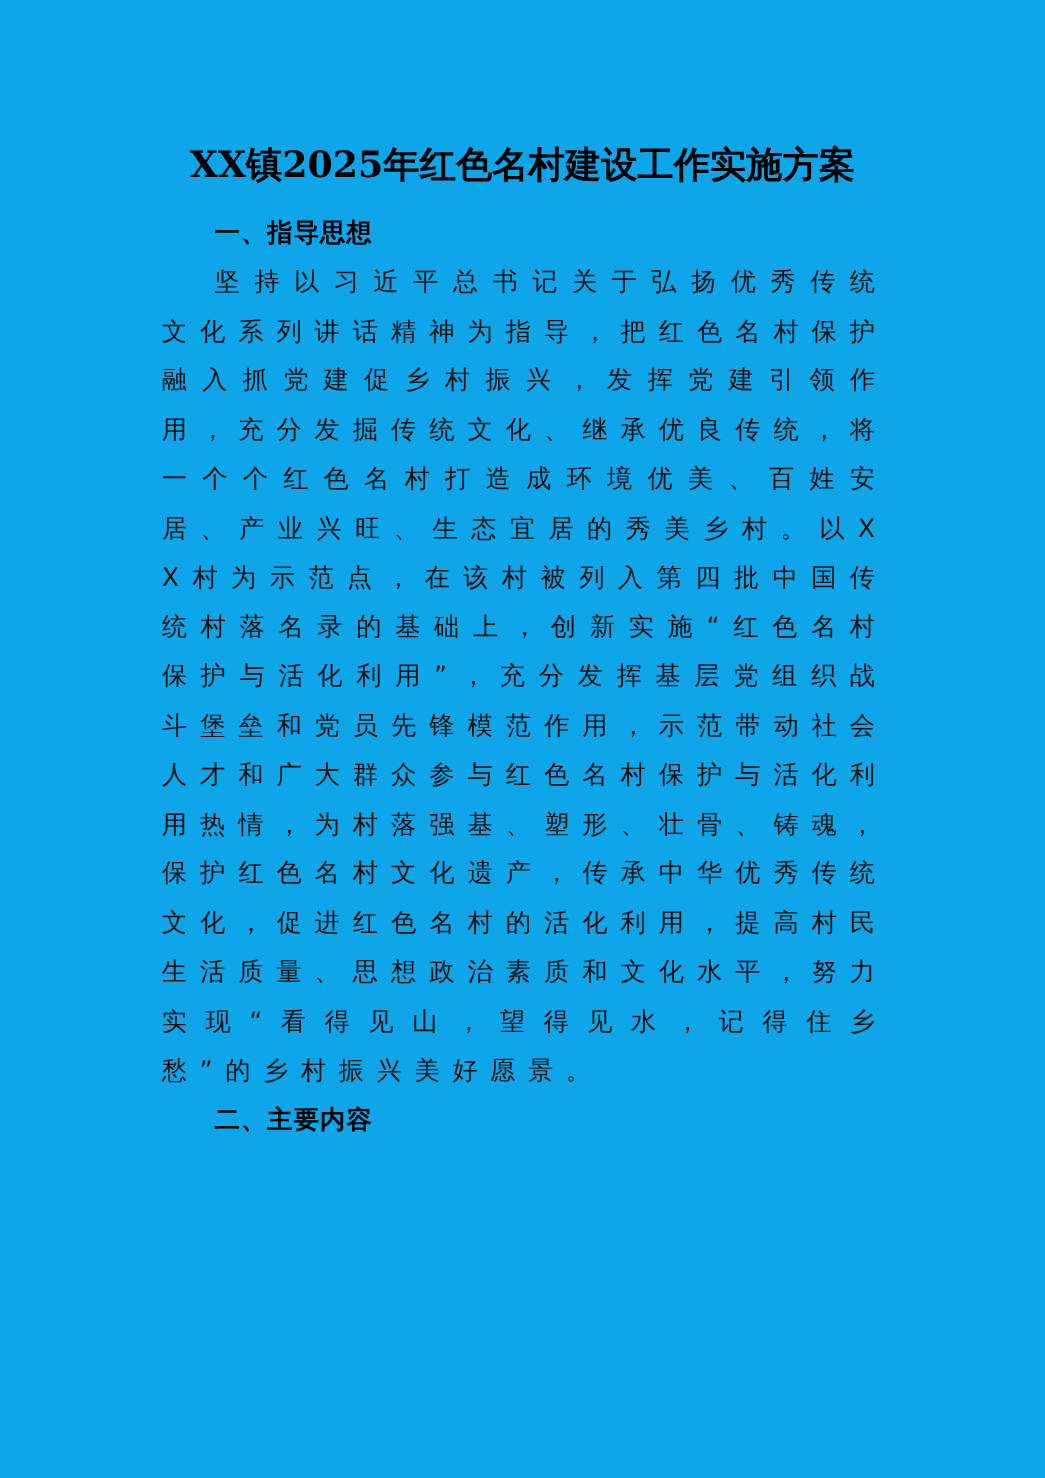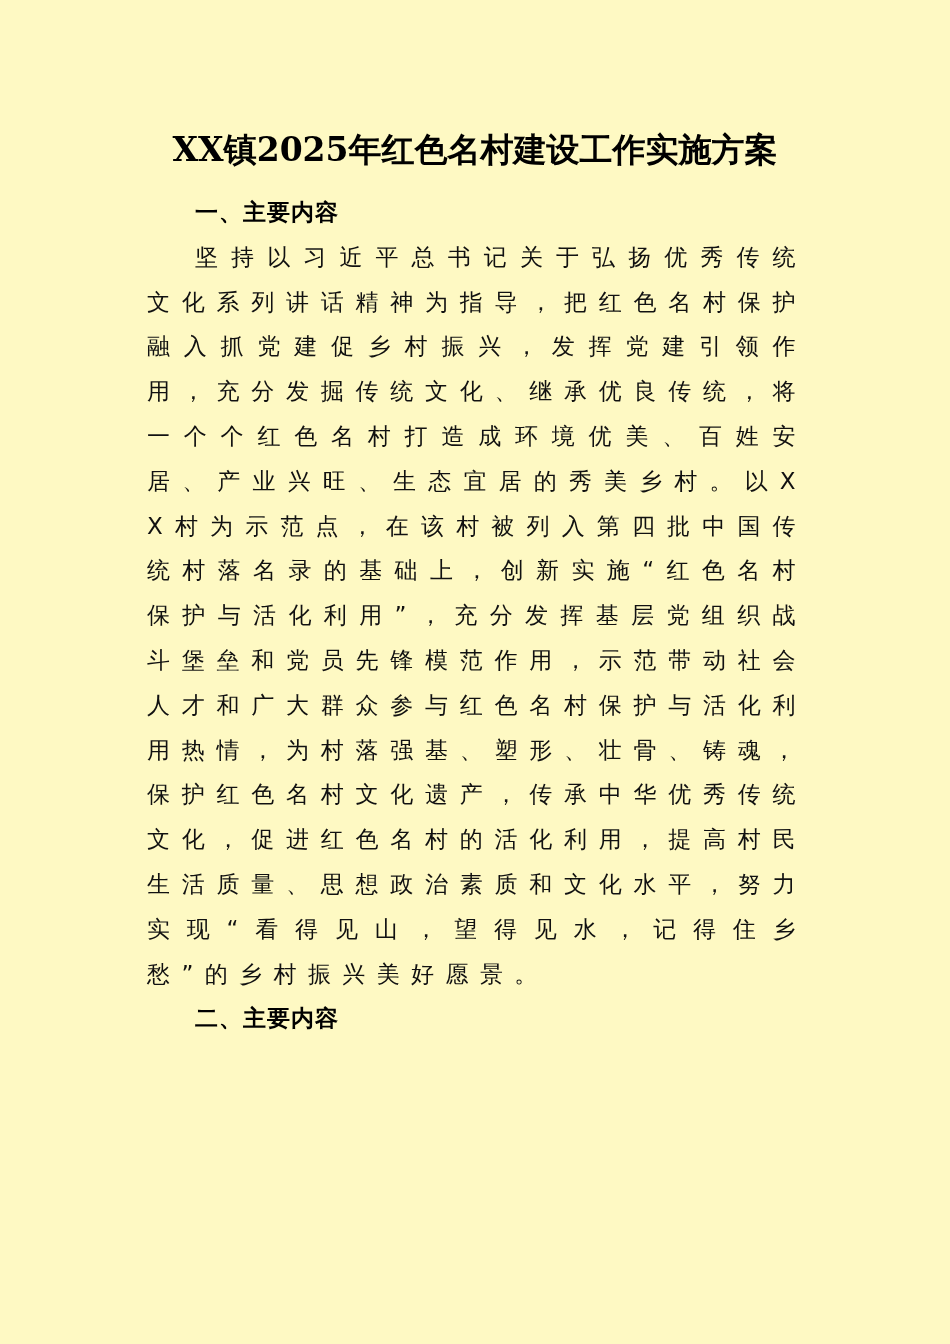--- a/index.html
+++ b/index.html
@@ -1,18 +1,18 @@
 <!DOCTYPE html>
 <html><head>
 <meta charset="utf-8">
 <style>
   html, body { margin: 0; padding: 0; background: #ffffff; }
   body { width: 950px; height: 1344px; position: relative; overflow: hidden; }
   .page {
-    position: absolute; left: 0; top: 0; width: 950px; height: 1344px; background: #fef9c3;
+    position: absolute; left: 0; top: 0; width: 950px; height: 1344px; background: #0ea5e9;
   }
   .title {
     position: absolute; left: 0; top: 128px; width: 950px; text-align: center;
     font-family: "DejaVu Serif", "Liberation Serif", serif;
     font-size: 33px; font-weight: bold; color: #000; letter-spacing: 0px;
     white-space: nowrap;
   }
   .body {
     position: absolute; left: 147px; top: 190px; width: 660px;
     font-family: "DejaVu Sans", "Liberation Sans", sans-serif;
@@ -25,18 +25,18 @@
   .h1 {
     margin: 0; text-indent: 48px; font-weight: bold; letter-spacing: 1px; color: #000;
   }
 </style>
 </head>
 <body>
 
 <div class="page">
   <div class="title">XX镇2025年红色名村建设工作实施方案</div>
   <div class="body">
-    <p class="h1">一、主要内容</p>
+    <p class="h1">一、指导思想</p>
     <p class="p">坚持以习近平总书记关于弘扬优秀传统文化系列讲话精神为指导，把红色名村保护融入抓党建促乡村振兴，发挥党建引领作用，充分发掘传统文化、继承优良传统，将一个个红色名村打造成环境优美、百姓安居、产业兴旺、生态宜居的秀美乡村。以XX村为示范点，在该村被列入第四批中国传统村落名录的基础上，创新实施“红色名村保护与活化利用”，充分发挥基层党组织战斗堡垒和党员先锋模范作用，示范带动社会人才和广大群众参与红色名村保护与活化利用热情，为村落强基、塑形、壮骨、铸魂，保护红色名村文化遗产，传承中华优秀传统文化，促进红色名村的活化利用，提高村民生活质量、思想政治素质和文化水平，努力实现“看得见山，望得见水，记得住乡愁”的乡村振兴美好愿景。</p>
     <p class="h1">二、主要内容</p>
 
   </div>
 </div>
 
 </body></html>

